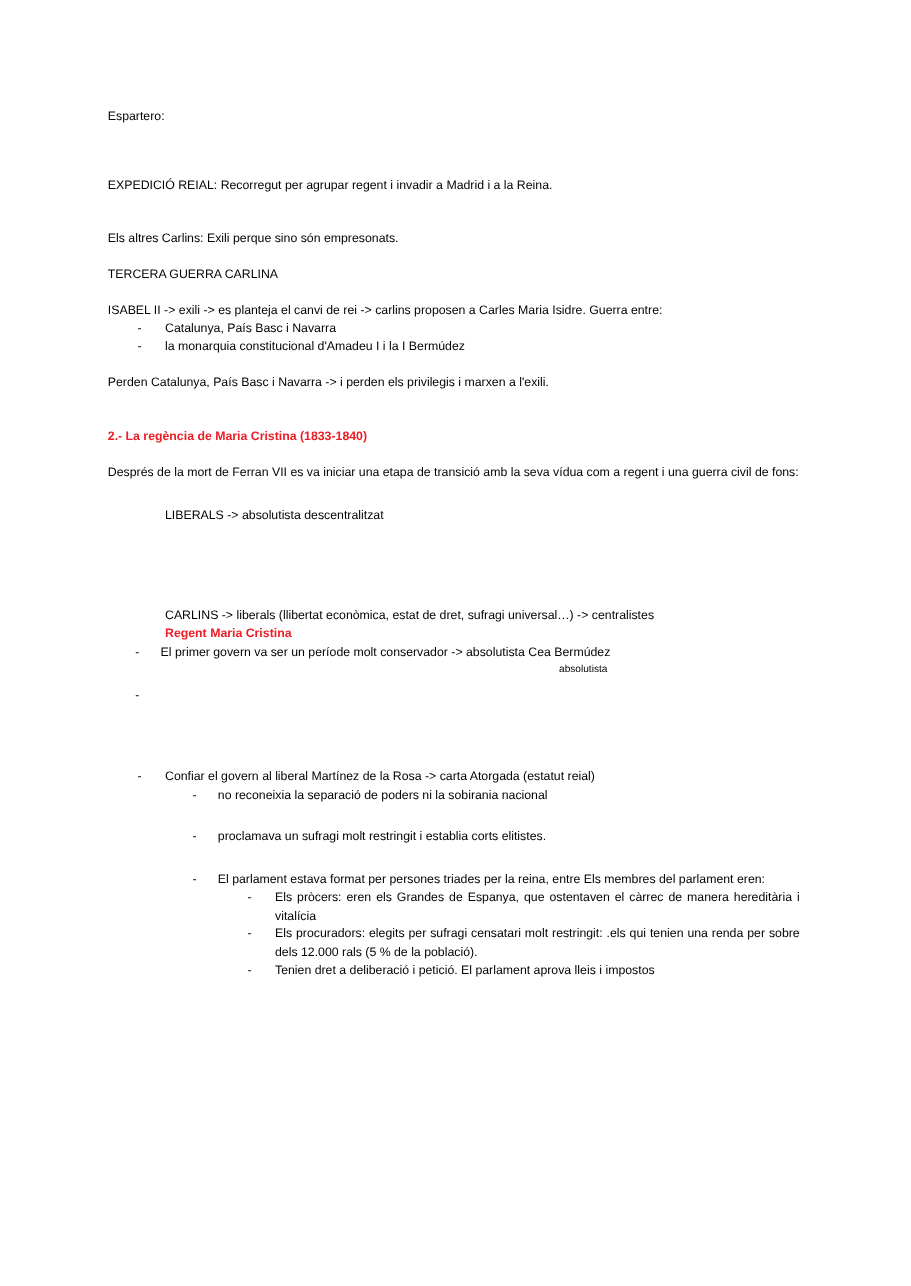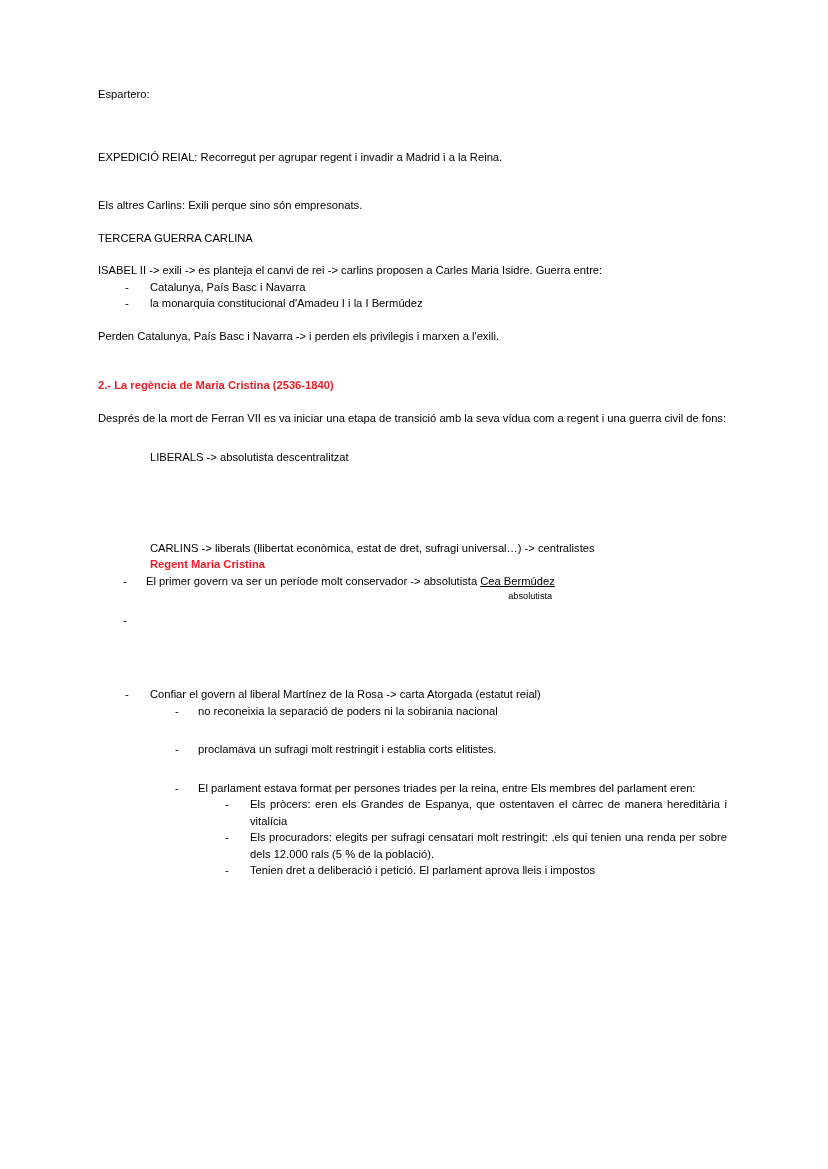--- a/index.html
+++ b/index.html
@@ -16,21 +16,21 @@
     position: relative;
     width: 828px;
     height: 1169px;
     background: #ffffff;
     overflow: hidden;
     box-sizing: border-box;
   }
   .doc-body {
     position: absolute;
     left: 98px;
-    top: 86px;
+    top: 98px;
     width: 629px;
   }
 
   
   .para {
     font-size: 11.2px;
     line-height: 16.5px;
     color: #000000;
     margin: 0;
     text-align: justify;
@@ -96,21 +96,20 @@
   .lvl-4 { padding-left: 152px; }
   .lvl-4 > .dash { left: 127px; }
 
   
   .annot-wrap {
     display: inline-block;
     position: relative;
     vertical-align: baseline;
   }
   .annot-term {
-    text-decoration: underline;
     white-space: nowrap;
     text-align: right;
   }
   .annot-sub {
     position: absolute;
     left: 28px;
     top: 17px;
     font-size: 9.2px;
     line-height: 13px;
     color: #000000;
@@ -154,21 +153,21 @@
         <span>la monarquia constitucional d'Amadeu I i la I Bermúdez</span>
       </li>
     </ul>
 
     <div class="sp-s"></div>
 
     <p class="para plain">Perden Catalunya, País Basc i Navarra -&gt; i perden els privilegis i marxen a l'exili.</p>
 
     <div class="sp-l"></div>
 
-    <p class="heading-red">2.- La regència de Maria Cristina (2536-1840)</p>
+    <p class="heading-red">2.- La regència de Maria Cristina (1833-1840)</p>
 
     <div class="sp-s"></div>
 
     <p class="para">Després de la mort de Ferran VII es va iniciar una etapa de transició amb la seva vídua com a regent i una guerra civil de fons:</p>
 
     <div class="sp-m"></div>
 
     <p class="para plain indent-1">LIBERALS -&gt; absolutista descentralitzat</p>
 
     <div class="sp-xxl"></div>

